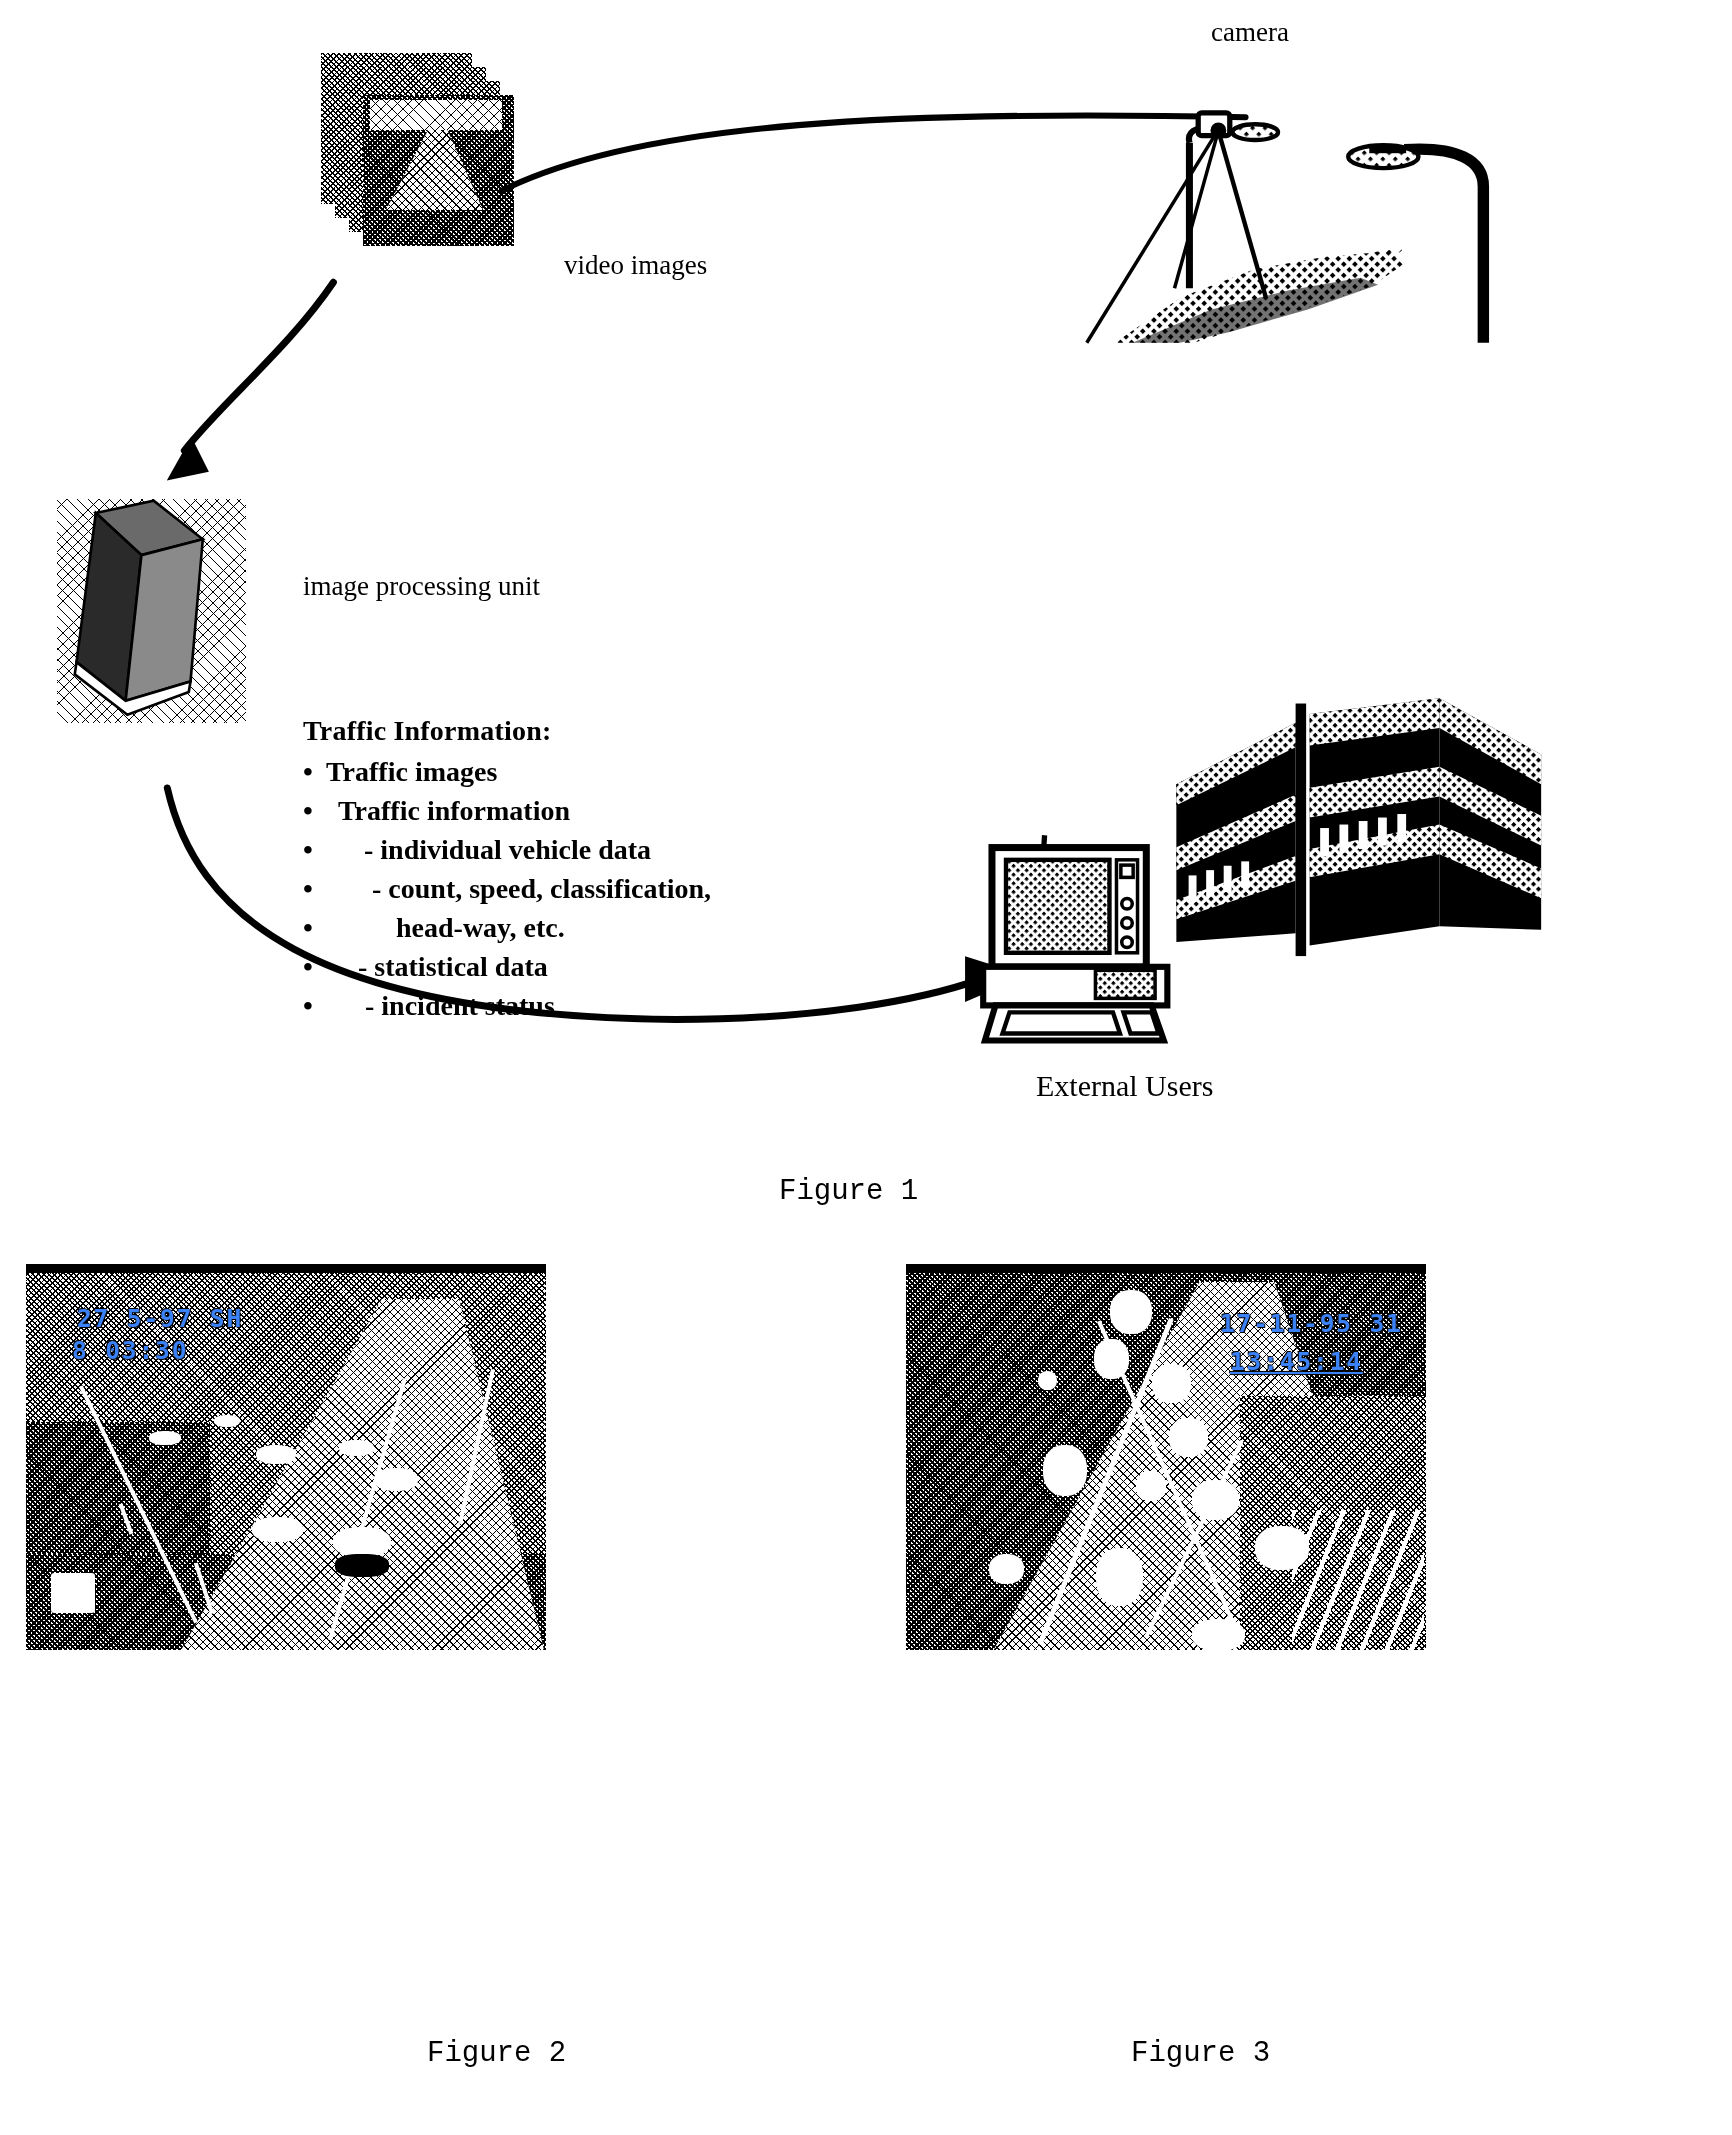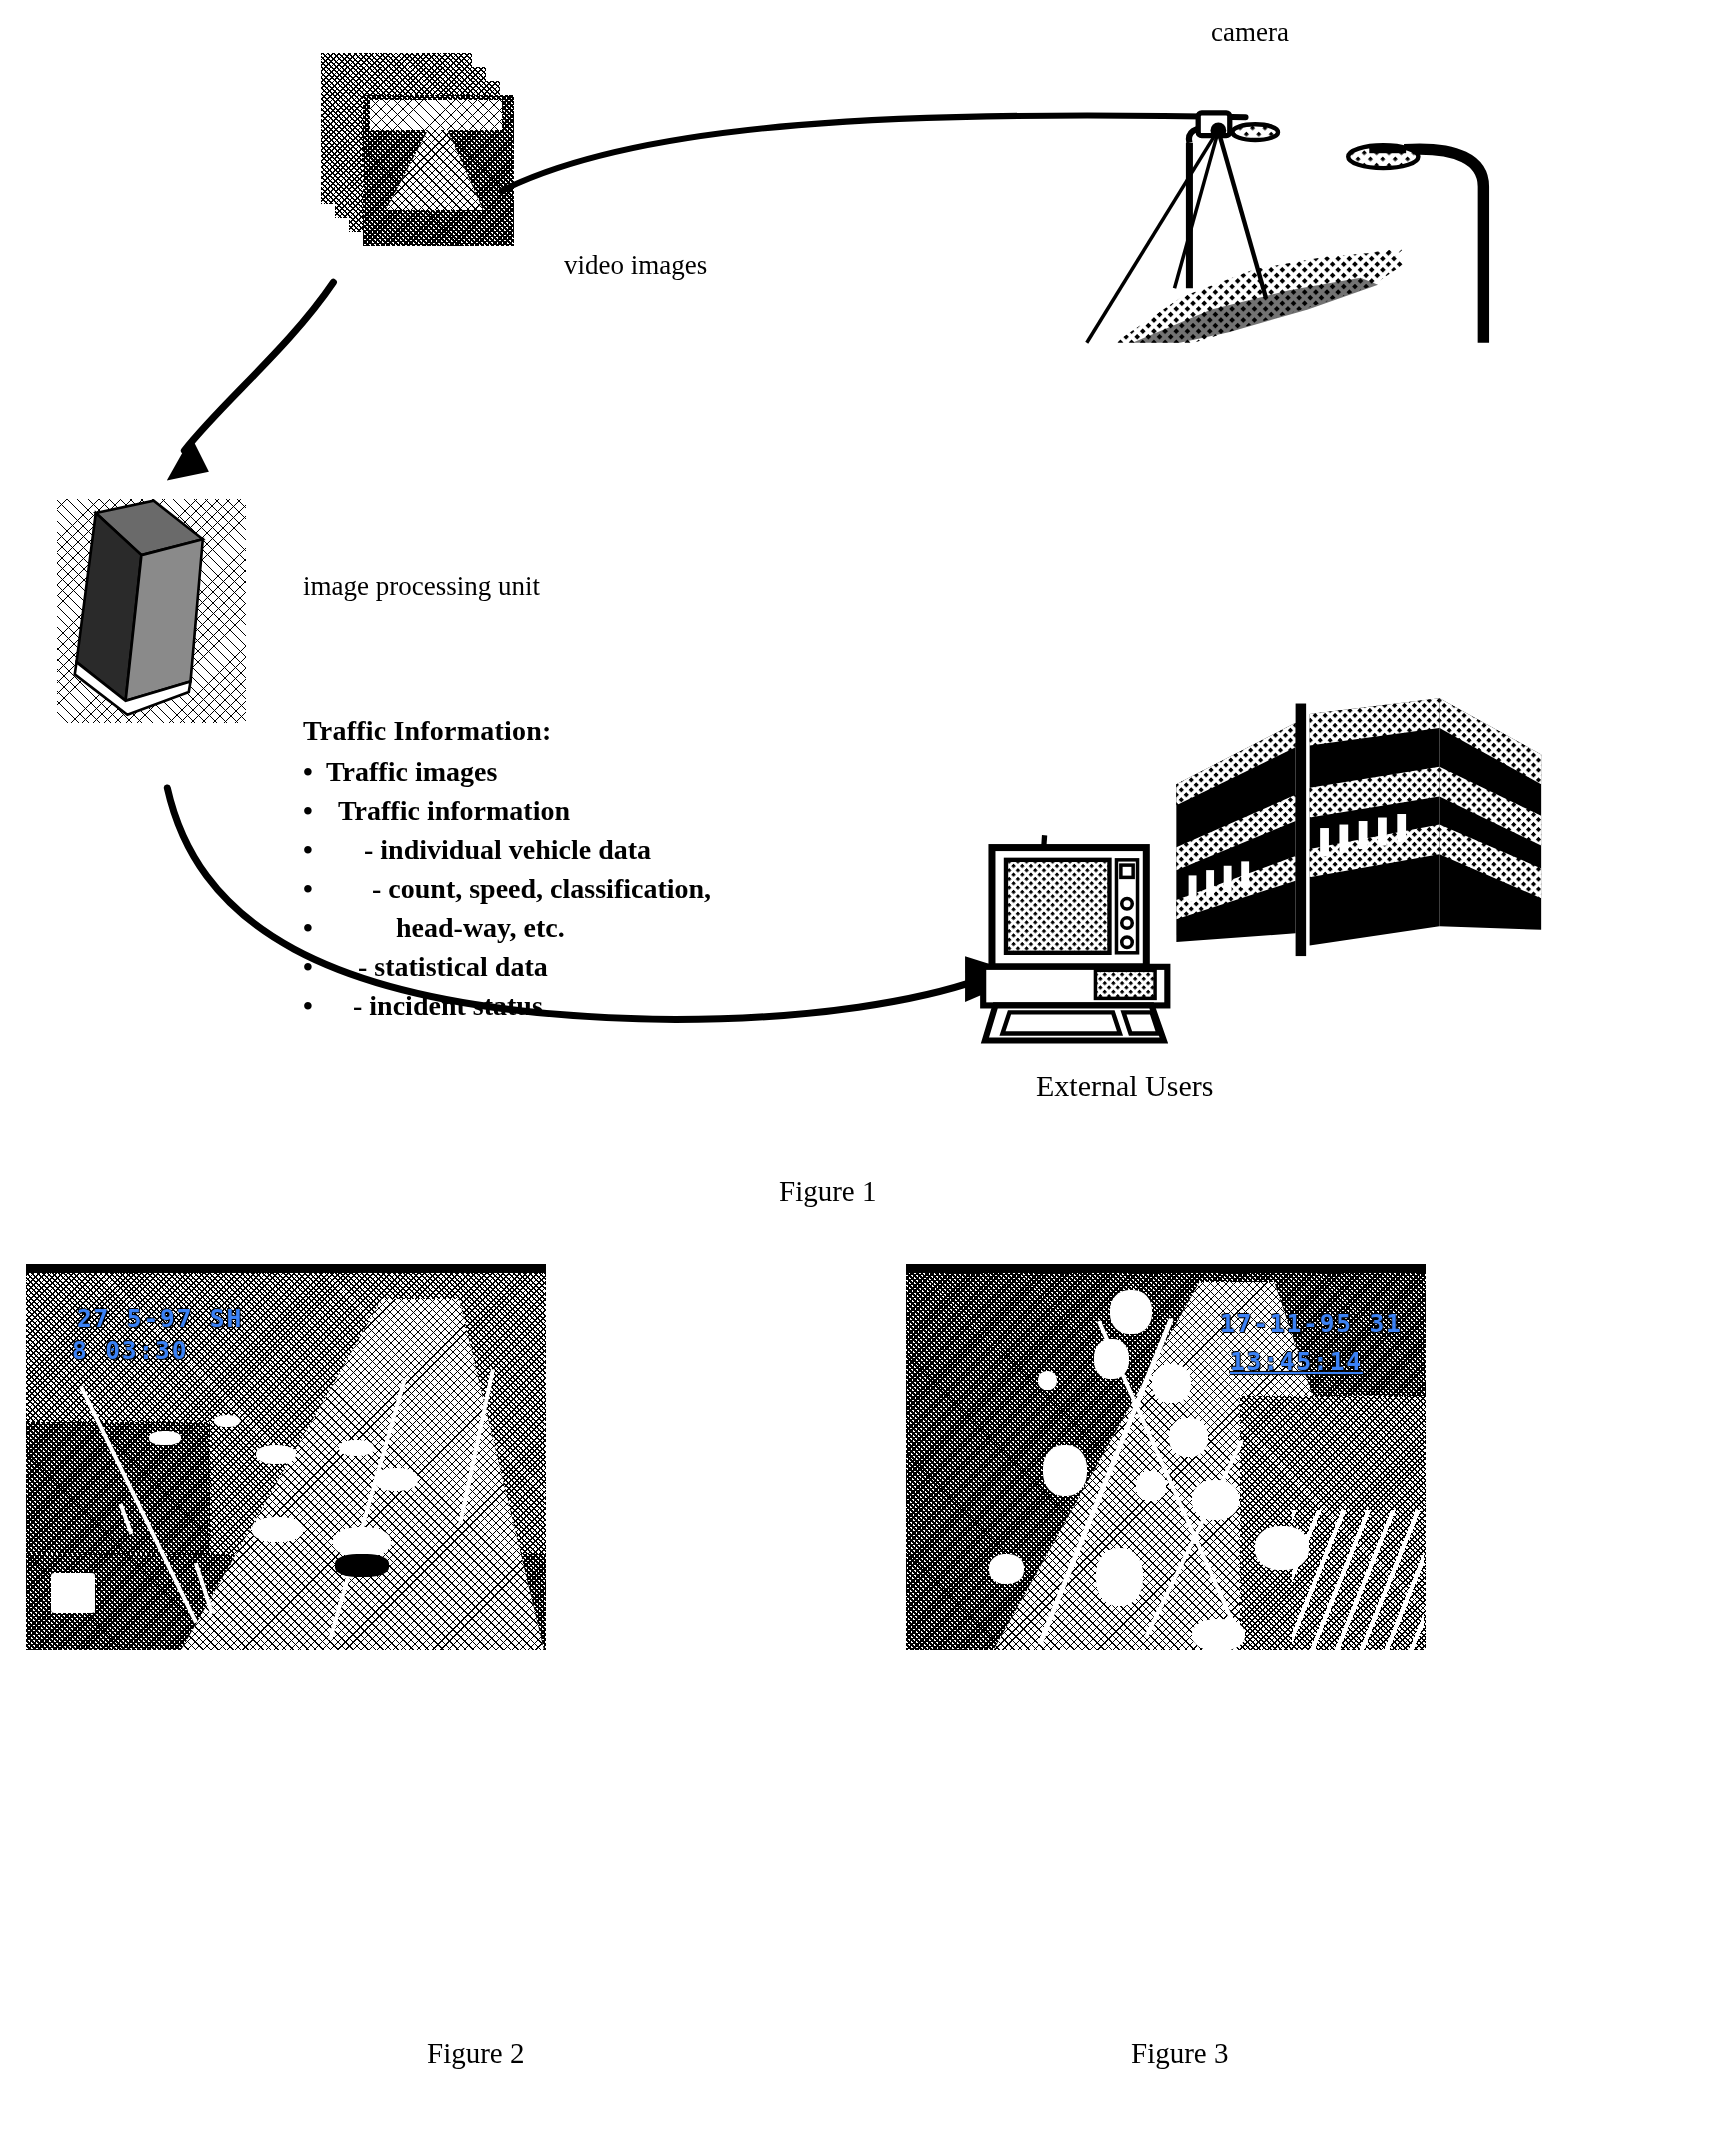--- a/index.html
+++ b/index.html
@@ -32,21 +32,21 @@
   }
   .dither-vlight{
     background-color:#ffffff;
     background-image:
       repeating-linear-gradient(45deg,#000 0 0.7px,transparent 0.7px 7.5px),
       repeating-linear-gradient(-45deg,#000 0 0.6px,transparent 0.6px 7.7px);
   }
 
   
   .lbl{font-family:"Liberation Serif",serif;font-size:27px;line-height:1.0;white-space:nowrap;}
-  .caption{font-family:Liberation Serif, serif;font-size:29px;white-space:nowrap;}
+  .caption{font-family:Liberation Mono, monospace;font-size:29px;white-space:nowrap;}
 
   
   #info-list{position:absolute;left:303px;top:715px;}
   #info-list .hdr{font-weight:bold;font-size:28px;letter-spacing:0.2px;margin-bottom:8.8px;white-space:nowrap;}
   #info-list .row{display:flex;align-items:baseline;font-weight:bold;font-size:28px;margin-bottom:7px;white-space:nowrap;}
   #info-list .bullet{display:inline-block;width:23px;flex:0 0 23px;}
   #info-list .txt{display:inline-block;}
 
   
   .vframe{position:absolute;width:151px;height:151px;border:0;}
@@ -136,21 +136,21 @@
     <div class="row">
       <span class="bullet">•</span>
       <span class="txt" style="margin-left:70px;">head-way, etc.</span>
     </div>
     <div class="row">
       <span class="bullet">•</span>
       <span class="txt" style="margin-left:32px;">- statistical data</span>
     </div>
     <div class="row">
       <span class="bullet">•</span>
-      <span class="txt" style="margin-left:27px;">- incident status</span>
+      <span class="txt" style="margin-left:39px;">- incident status</span>
     </div>
   </div>
 
   <div class="abs lbl" style="left:1211px;top:19.3px;">camera</div>
 
   <svg class="abs" style="left:992px;top:88px;width:544px;height:255px;" viewBox="0 0 620 290" width="544" height="255">
 
     <defs>
       <pattern id="roadpat" width="9" height="9" patternUnits="userSpaceOnUse" patternTransform="rotate(45)">
         <rect width="9" height="9" fill="#ffffff"></rect>

